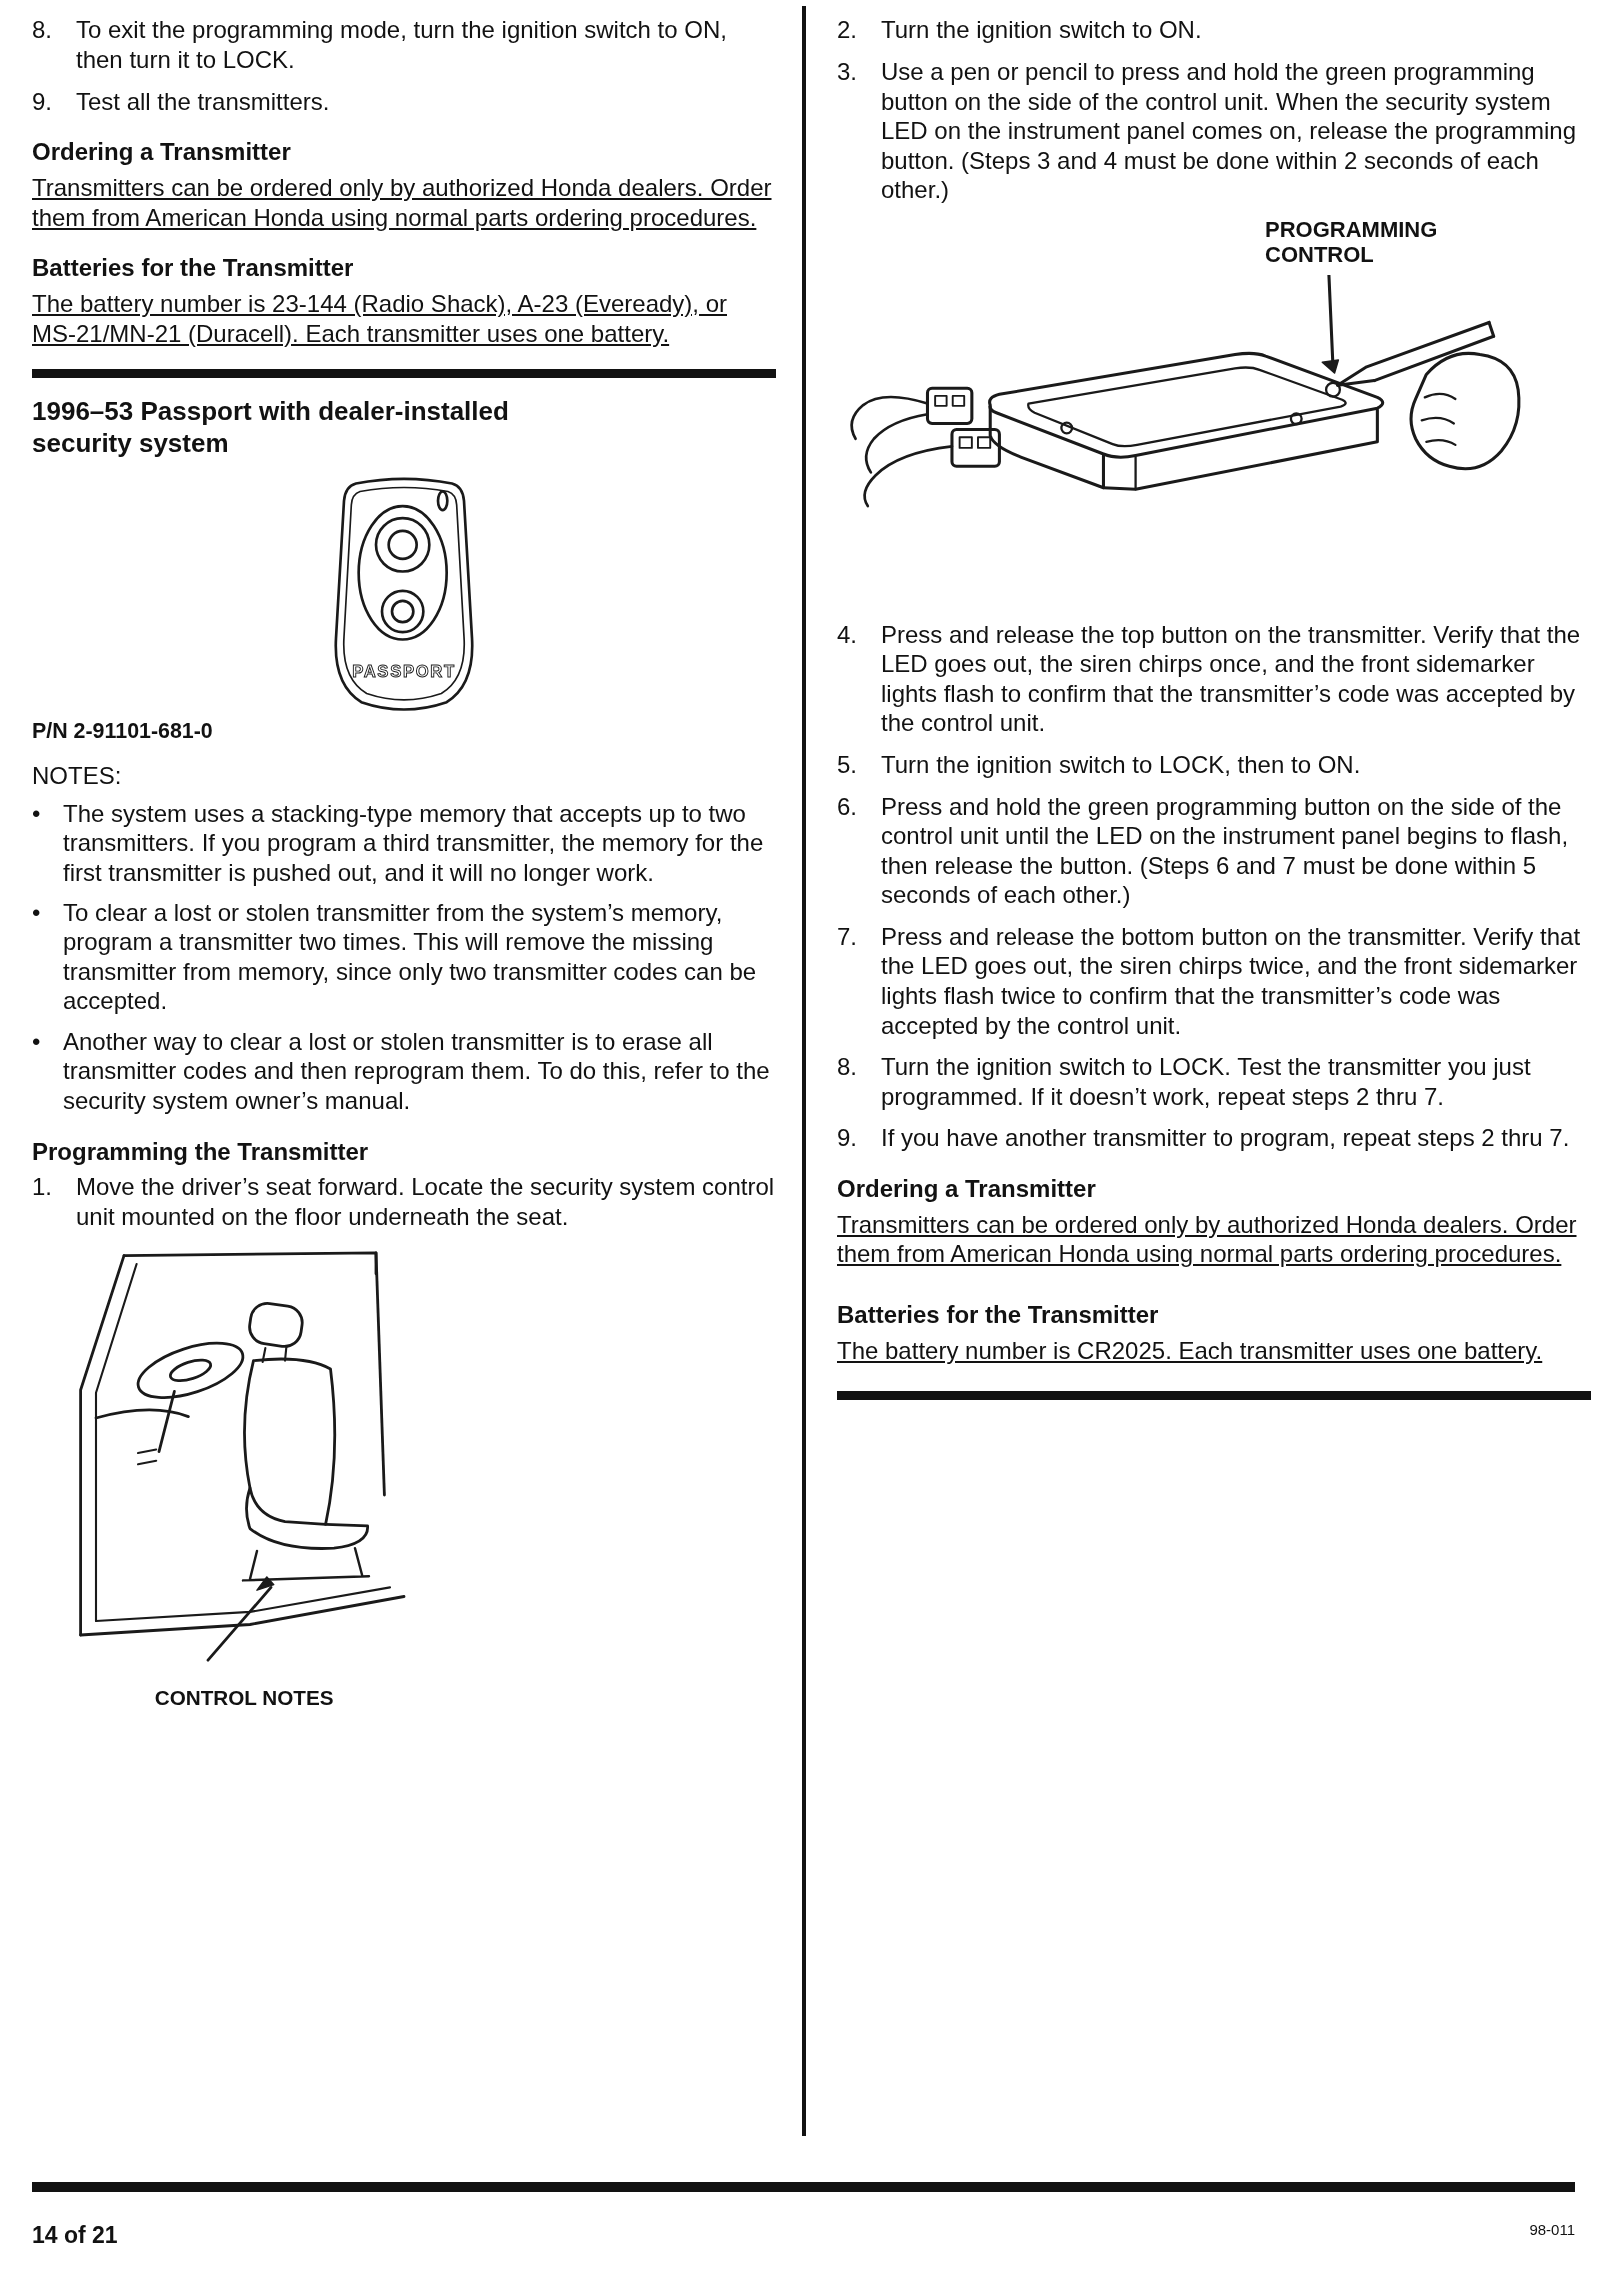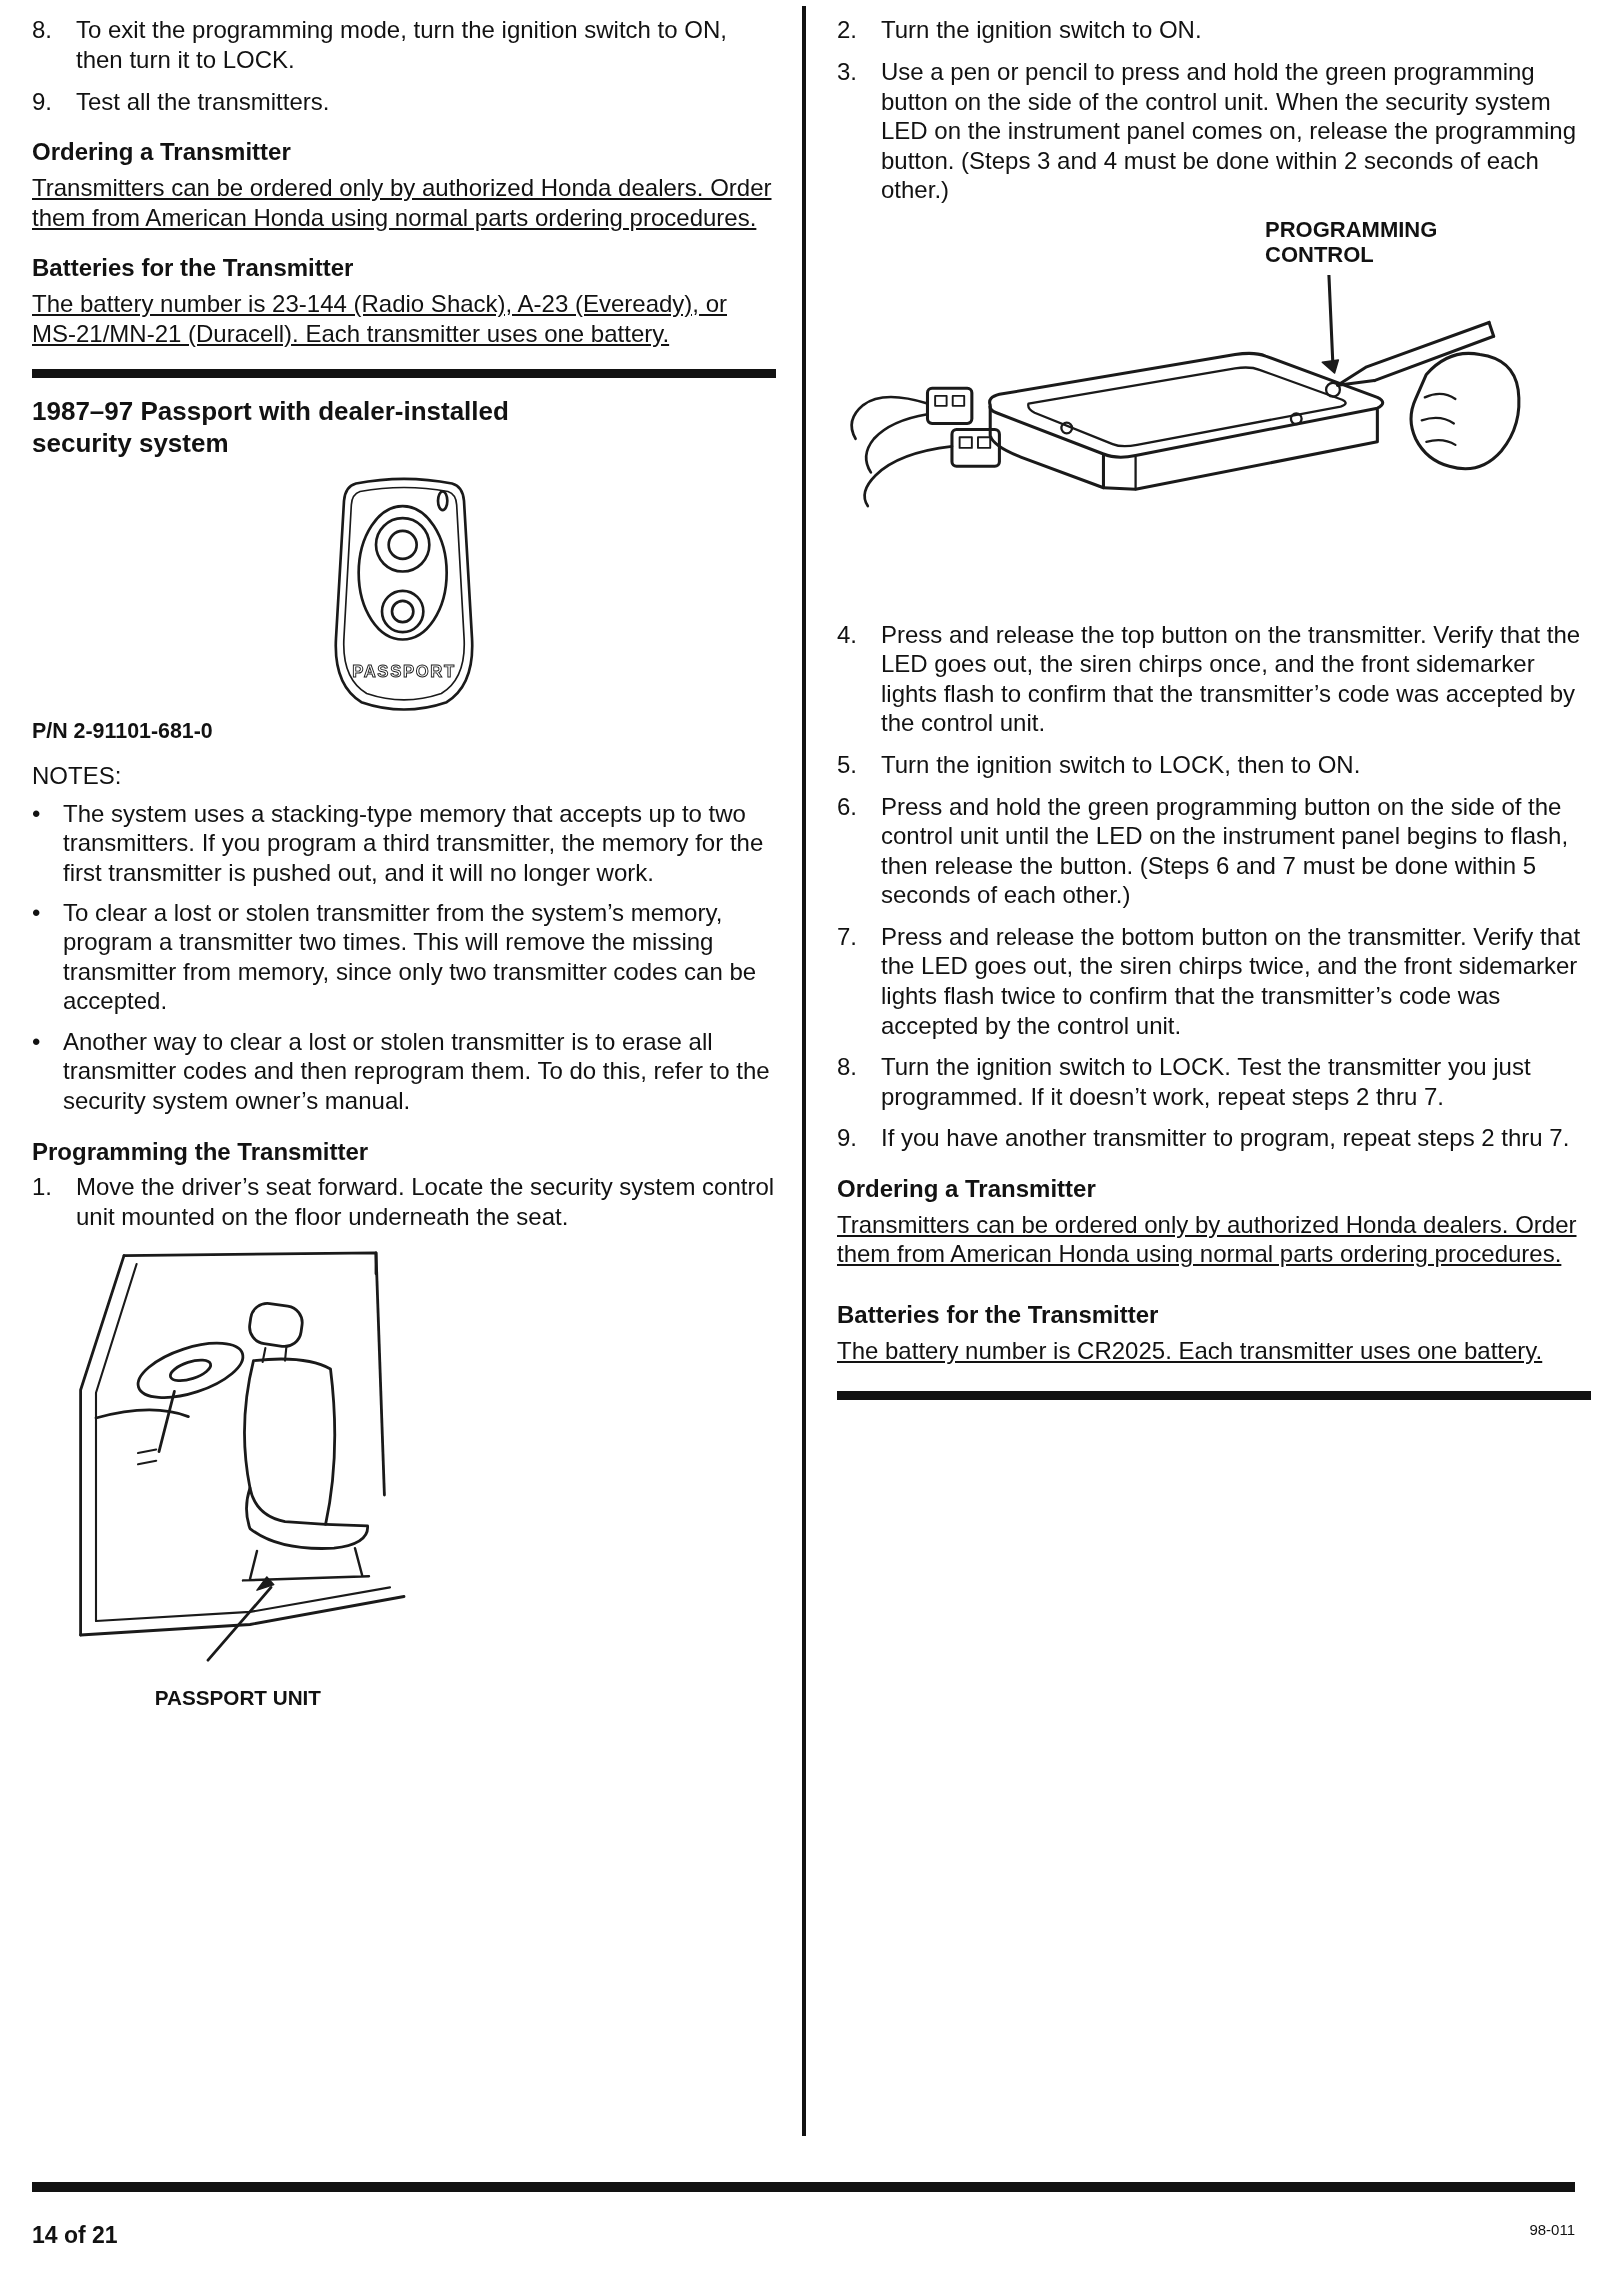--- a/index.html
+++ b/index.html
@@ -67,21 +67,21 @@
     </div>
 
     <div class="h">Ordering a Transmitter</div>
     <div class="p">Transmitters can be ordered only by authorized Honda dealers. Order them from American Honda using normal parts ordering procedures.</div>
 
     <div class="h">Batteries for the Transmitter</div>
     <div class="p">The battery number is 23-144 (Radio Shack), A-23 (Eveready), or MS-21/MN-21 (Duracell). Each transmitter uses one battery.</div>
 
     <div class="hrule"></div>
 
-    <div class="section-title">1987–97 Passport with dealer-installed security system</div>
+    <div class="section-title">1996–53 Passport with dealer-installed security system</div>
 
     <div class="figure fig-fob">
       <svg viewBox="0 0 300 360" width="200" height="241" style="font-size:31px">
         <g class="line" stroke-width="4">
           <path d="M78,18 Q150,4 222,18 Q238,22 240,44 L252,250 Q256,320 214,346 Q150,368 86,346 Q44,320 48,250 L60,44 Q62,22 78,18 Z"></path>
           <path d="M84,30 Q150,18 216,30 Q228,34 229,50 L240,248 Q244,310 206,333 Q150,352 94,333 Q56,310 60,248 L71,50 Q72,34 84,30 Z" stroke-width="2.5"></path>
           <ellipse cx="208" cy="44" rx="7" ry="14"></ellipse>
           <ellipse cx="148" cy="152" rx="66" ry="100"></ellipse>
           <circle cx="148" cy="110" r="40"></circle>
           <circle cx="148" cy="110" r="21"></circle>
@@ -131,21 +131,21 @@
           <path d="M305,168 Q282,260 300,350 Q308,390 350,398 L408,402 Q430,300 415,180 Q380,160 305,168 Z"></path>
           <path d="M300,350 Q290,380 300,408 Q340,440 420,436 Q470,430 468,404 L408,402"></path>
           <path d="M310,440 L300,480 M450,436 L460,474 M290,482 L470,476" stroke-width="3.5"></path>
           <path d="M58,560 L300,545 L520,505"></path>
           <path d="M80,540 L300,527 L500,492" stroke-width="3"></path>
           <path d="M140,300 l26,-5 M140,316 l26,-5" stroke-width="3"></path>
           <path d="M240,596 L330,492"></path>
           <path d="M334,488 l-24,8 l14,-19 z" fill="#1a1a1a" stroke-width="2"></path>
         </g>
       </svg>
-      <div class="car-caption">PASSPORT UNIT</div>
+      <div class="car-caption">CONTROL NOTES</div>
     </div>
 
   </div>
 
   <div class="col col-right">
 
     <div class="step">
       <span class="num">2.</span>
       <span class="txt">Turn the ignition switch to ON.</span>
     </div>

